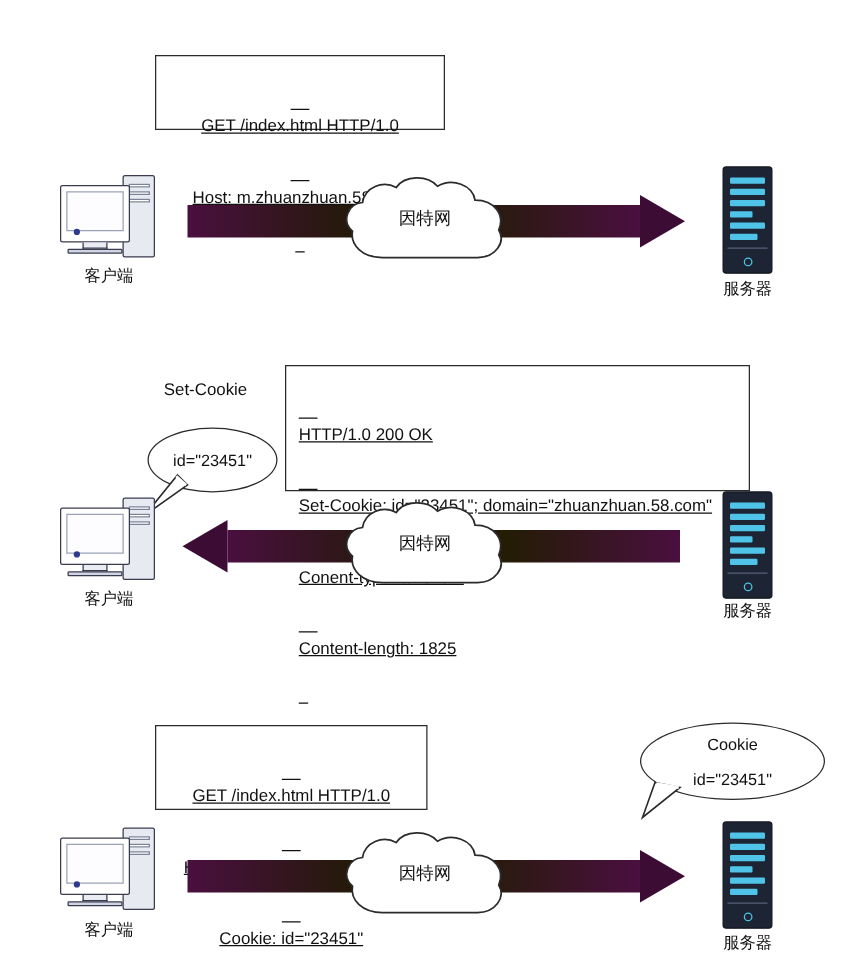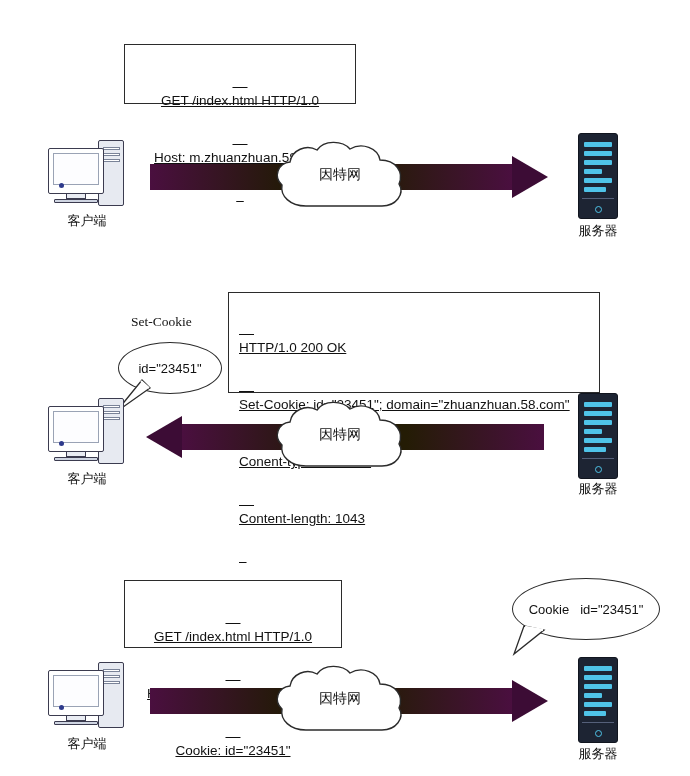--- a/index.html
+++ b/index.html
@@ -250,24 +250,24 @@
       <div class="band s6"></div>
     <div class="sep"></div>
     <div class="led"></div>
   </div>
   <div class="node-label" style="left:558px; top:222px; width:80px;">服务器</div>
 
   <div class="msgbox" style="left:228px; top:292px; width:372px; height:101px; padding:7px 10px;">
     <span class="line">HTTP/1.0 200 OK</span>
     <span class="line">Set-Cookie: id="23451"; domain="zhuanzhuan.58.com"</span>
     <span class="line">Conent-type: text/html</span>
-    <span class="line">Content-length: 1043</span>
-  </div>
-
-  <div class="setcookie-label" style="left:131px; top:314px;font-family:Liberation Serif, serif;">Set-Cookie</div>
+    <span class="line">Content-length: 1825</span>
+  </div>
+
+  <div class="setcookie-label" style="left:131px; top:304px;">Set-Cookie</div>
 
   <div class="bubble" style="left:118px; top:342px; width:104px; height:52px;">
     <span>id="23451"</span>
   </div>
   <svg class="abs" style="left:110px; top:378px; width:42px; height:36px;">
     <polygon points="32,2 40,10 6,34" fill="#ffffff" stroke="#2b2b2b" stroke-width="1.3"></polygon>
     <line x1="31" y1="3" x2="39" y2="10" stroke="#ffffff" stroke-width="2"></line>
   </svg>
 
   <div class="abs computer" style="left:48px; top:398px;">
@@ -308,21 +308,21 @@
     <div class="led"></div>
   </div>
   <div class="node-label" style="left:558px; top:480px; width:80px;">服务器</div>
 
   <div class="msgbox centered" style="left:124px; top:580px; width:218px; height:68px;">
     <span class="line">GET /index.html HTTP/1.0</span>
     <span class="line">Host: m.zhuanzhuan.58.com</span>
     <span class="line">Cookie: id="23451"</span>
   </div>
 
-  <div class="bubble" style="left:512px; top:578px; width:148px; height:62px; flex-direction:row;gap:11px;">
+  <div class="bubble" style="left:512px; top:578px; width:148px; height:62px; flex-direction:column;gap:11px;">
     <span>Cookie</span>
     <span>id="23451"</span>
   </div>
   <svg class="abs" style="left:506px; top:624px; width:46px; height:34px;">
     <polygon points="18,2 38,6 8,30" fill="#ffffff" stroke="#2b2b2b" stroke-width="1.3"></polygon>
     <line x1="19" y1="3" x2="37" y2="6" stroke="#ffffff" stroke-width="2.5"></line>
   </svg>
 
   <div class="abs computer" style="left:48px; top:662px;">
     <div class="comp-tower">

